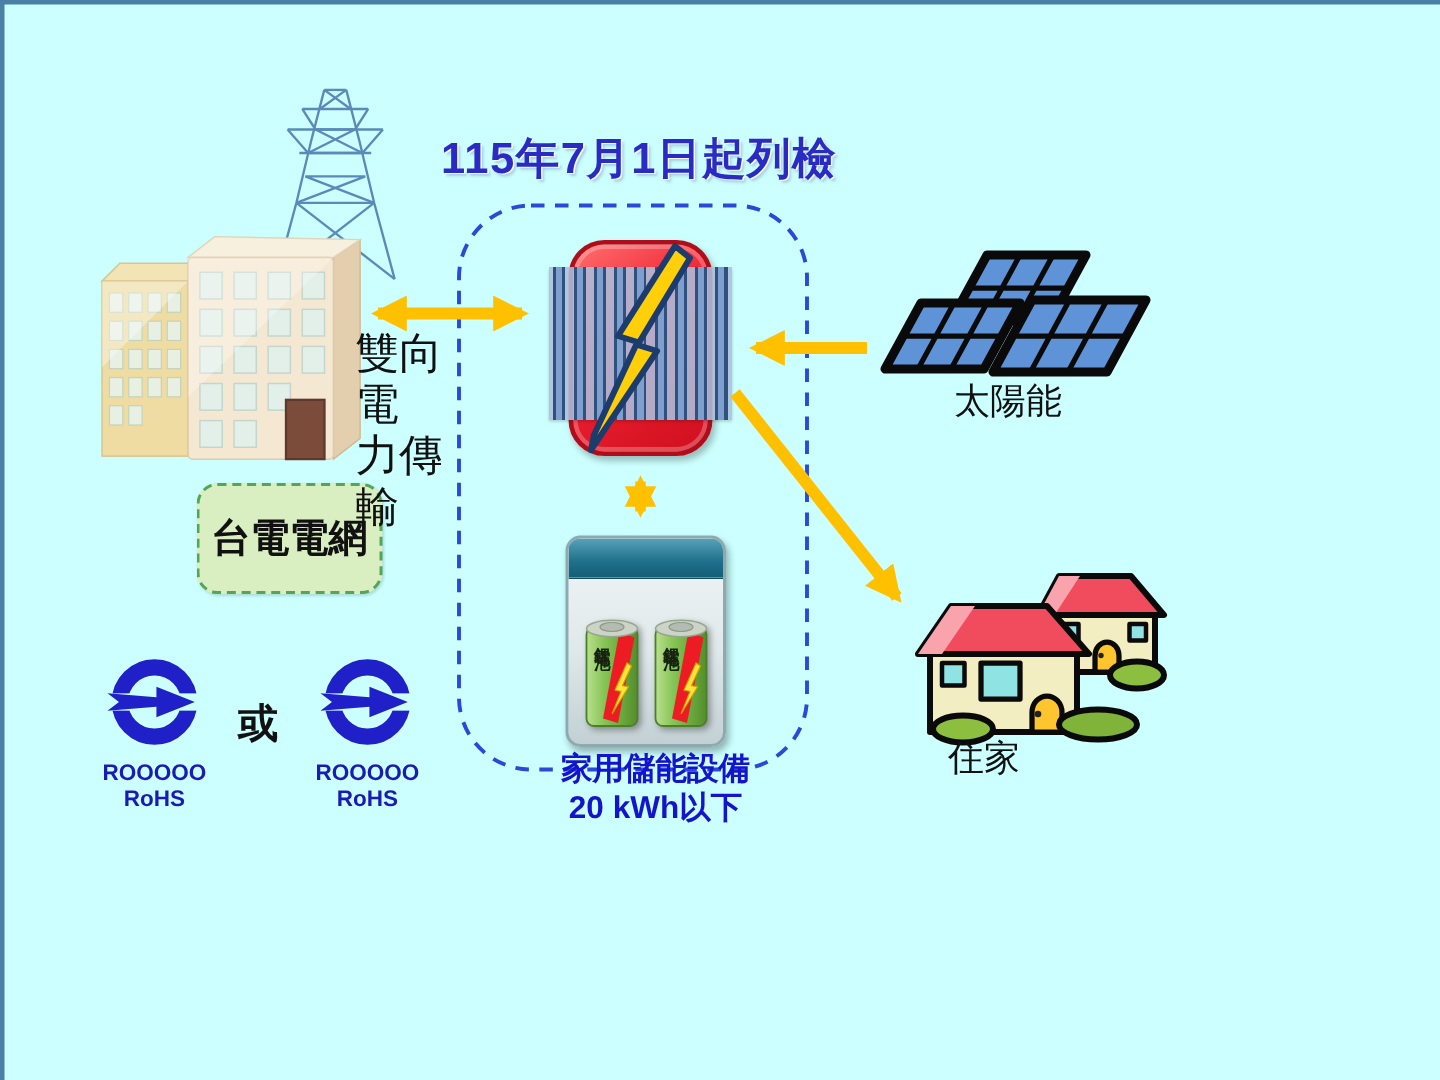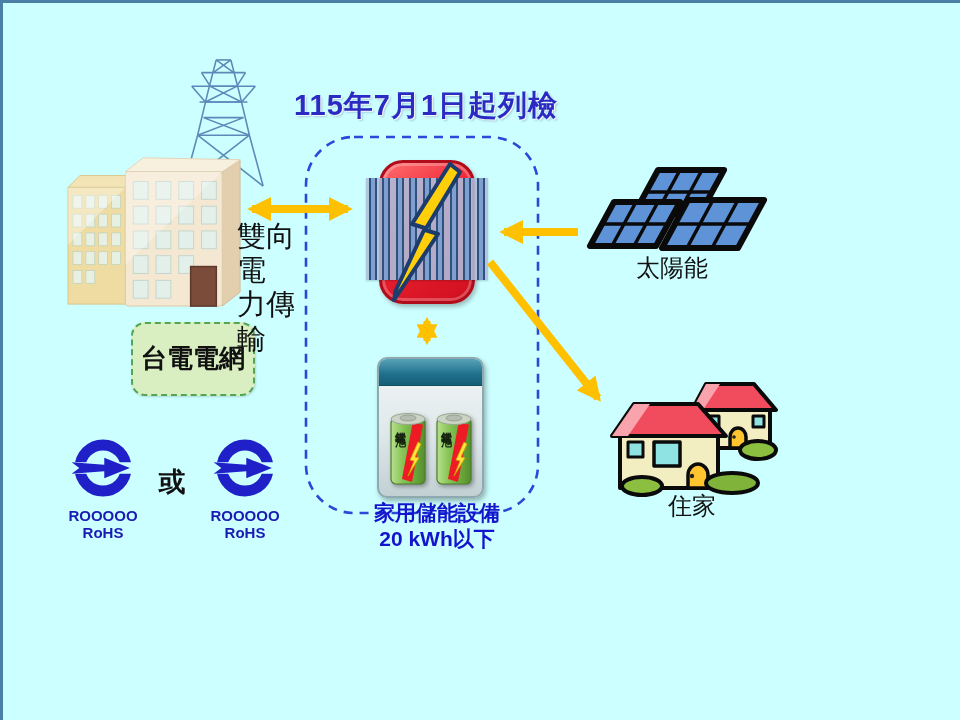--- a/index.html
+++ b/index.html
@@ -18,21 +18,21 @@
     font-size:29px;font-weight:700;letter-spacing:1px;
     color:var(--title-text,#2b2bc4);
     text-shadow:1px 1px 0 rgba(255,255,255,.85), 2px 2px 2px rgba(60,60,120,.25);
     white-space:nowrap;
   }
 
   .cjk-label{color:#111;line-height:1.18;}
   .bidir-label{left:237px;top:219px;width:84px;font-size:29px;text-align:left;}
   .conv-label{left:306px;top:280px;width:106px;font-size:22px;text-align:center;}
   .solar-label{left:612px;top:254px;width:120px;font-size:24px;text-align:center;}
-  .home-label{left:632px;top:492px;width:120px;font-size:24px;text-align:center;}
+  .home-label{left:632px;top:492px;width:120px;font-size:24px;text-align:left;}
 
   .grid-box{
     left:131px;top:322px;width:120px;height:70px;
     background:var(--grid-fill,#d9efc2);
     border:2px dashed var(--grid-border,#53a653);
     border-radius:14px;
     display:flex;flex-direction:row;align-items:center;justify-content:center;
     font-size:26px;font-weight:700;color:#111;line-height:1.22;
     box-shadow:1px 1px 2px rgba(0,0,0,.15);
   }

